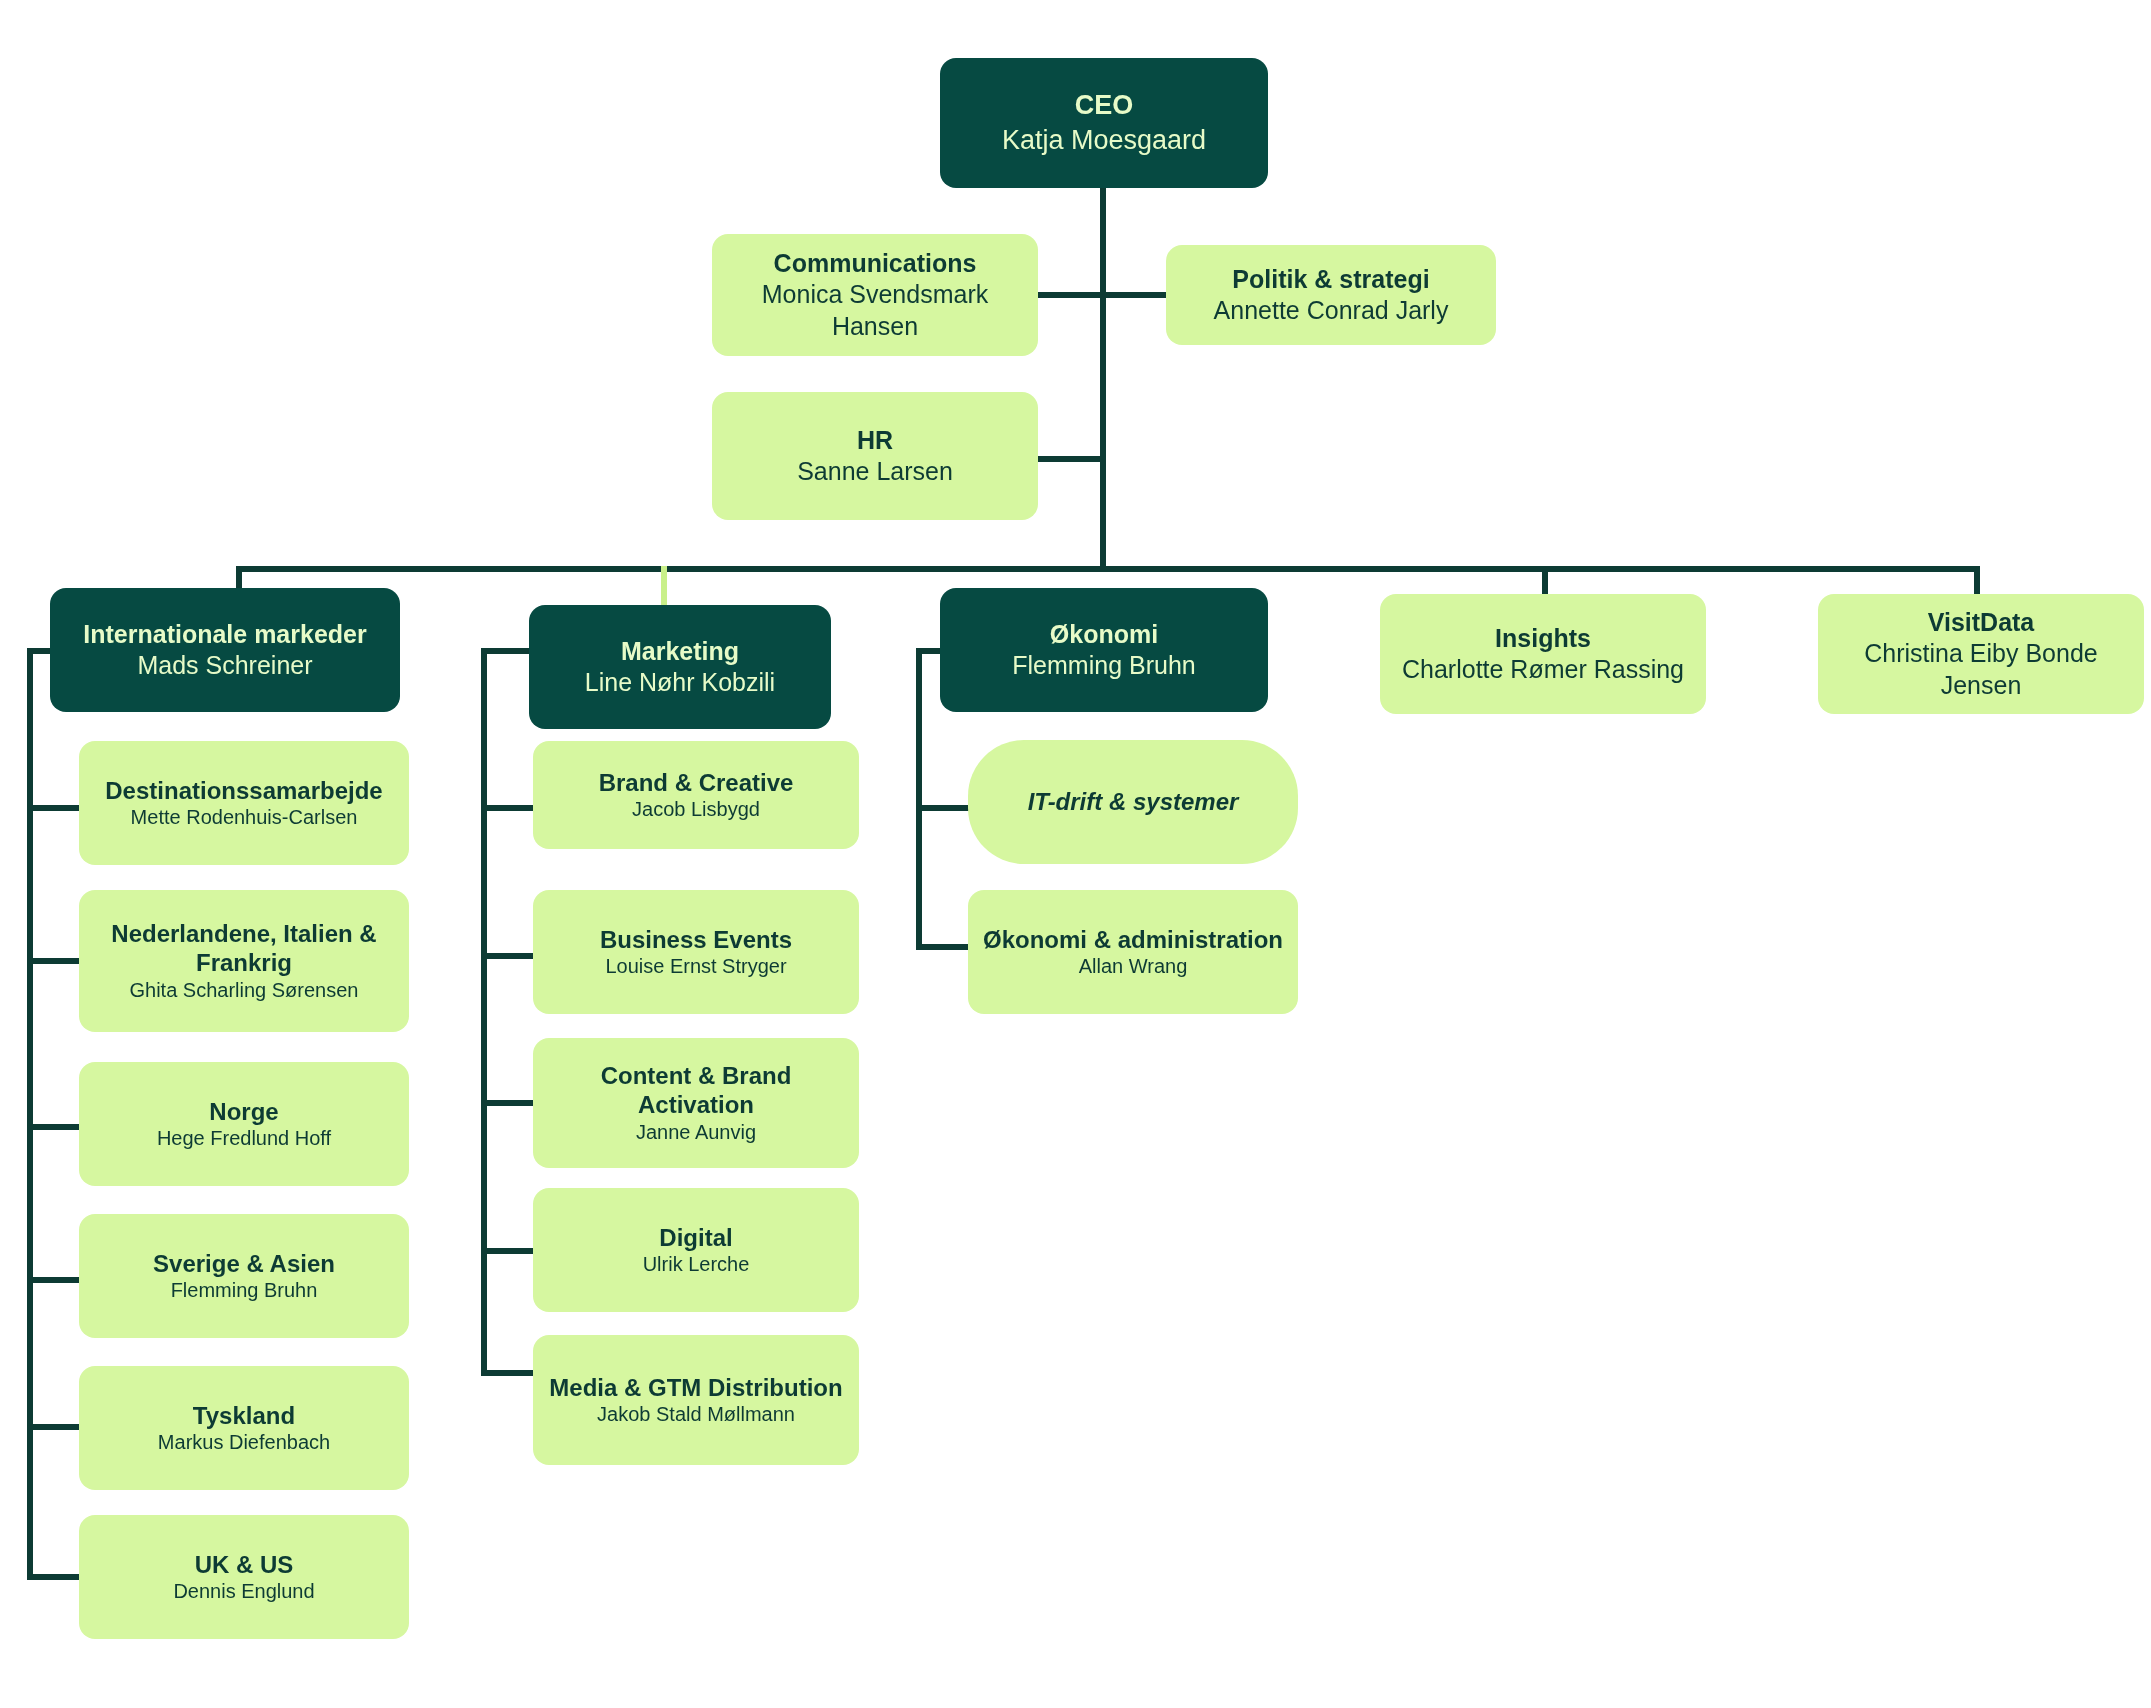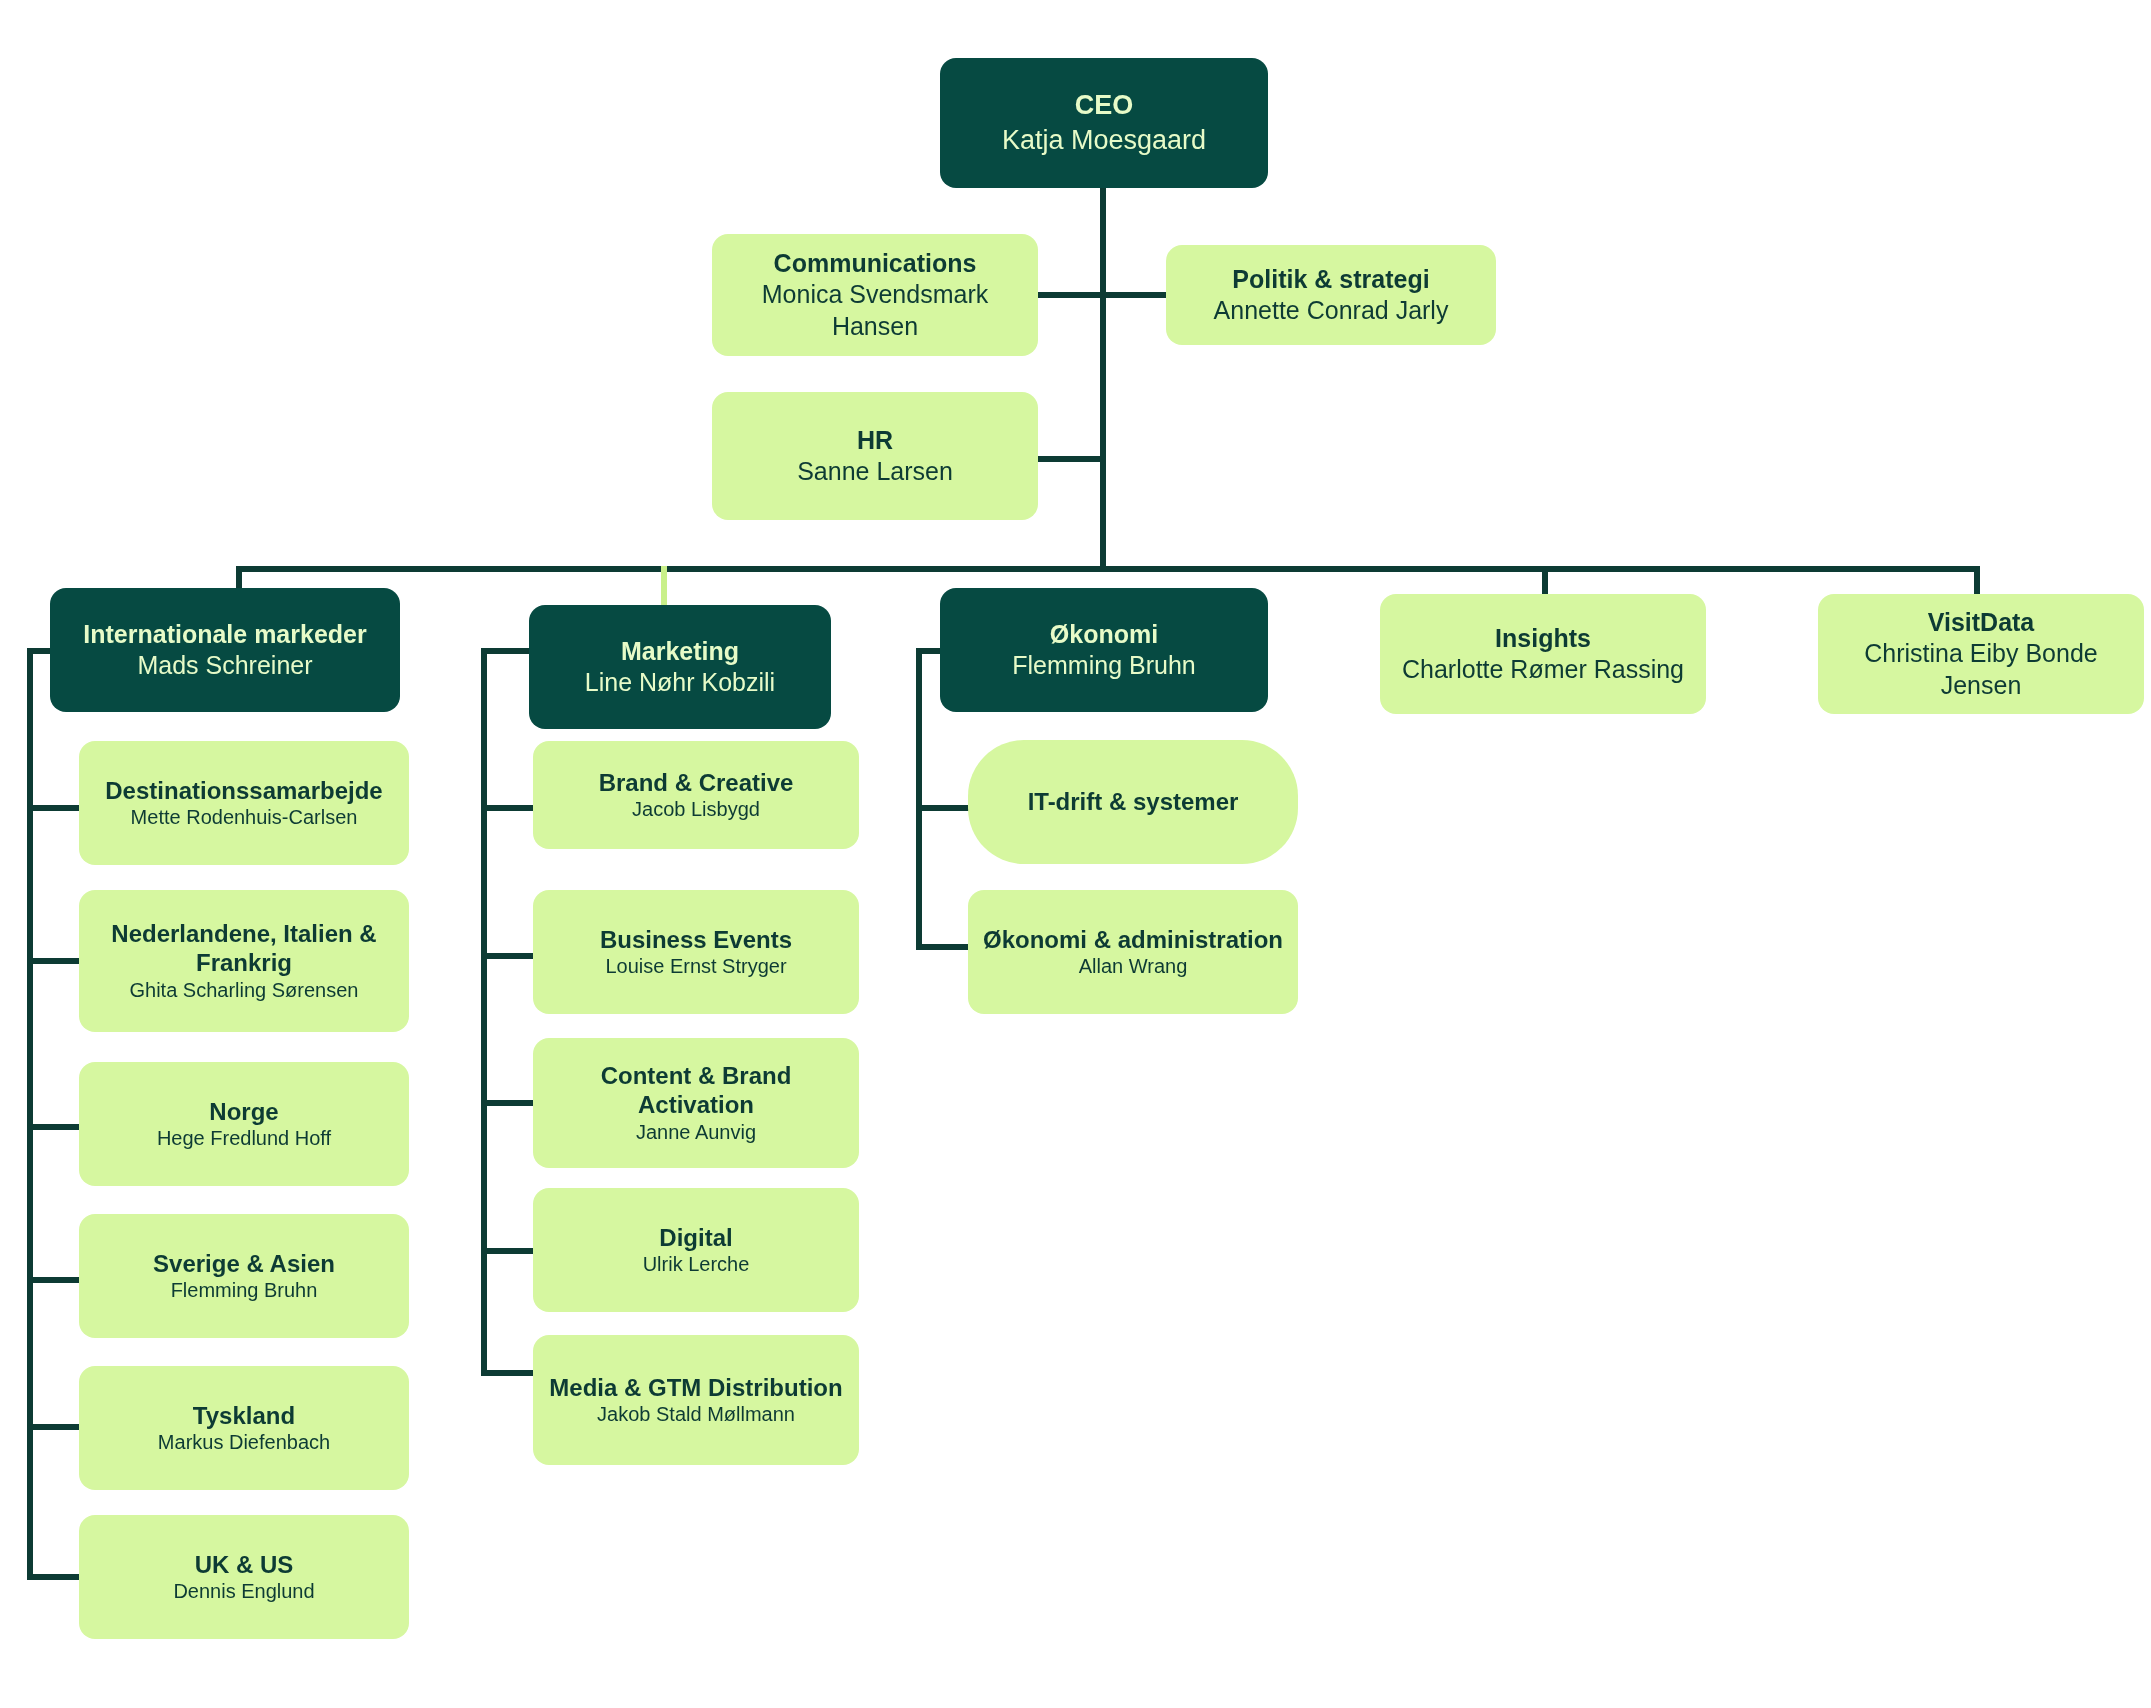--- a/index.html
+++ b/index.html
@@ -210,21 +210,21 @@
   <div class="node light sz-leaf" style="left:533px; top:1188px; width:326px; height:124px;">
     <div class="n-title">Digital</div>
     <div class="n-person">Ulrik Lerche</div>
   </div>
 
   <div class="node light sz-leaf" style="left:533px; top:1335px; width:326px; height:130px;">
     <div class="n-title">Media &amp; GTM Distribution</div>
     <div class="n-person">Jakob Stald Møllmann</div>
   </div>
 
-  <div class="node light pill sz-leaf" style="left:968px; top:740px; width:330px; height:124px;">
+  <div class="node light pill sz-leaf" style="left:968px; top:740px; width:330px; height:124px;font-style:italic;">
     <div class="n-title">IT-drift &amp; systemer</div>
   </div>
 
   <div class="node light sz-leaf" style="left:968px; top:890px; width:330px; height:124px;">
     <div class="n-title">Økonomi &amp; administration</div>
     <div class="n-person">Allan Wrang</div>
   </div>
 
 </div>
 

